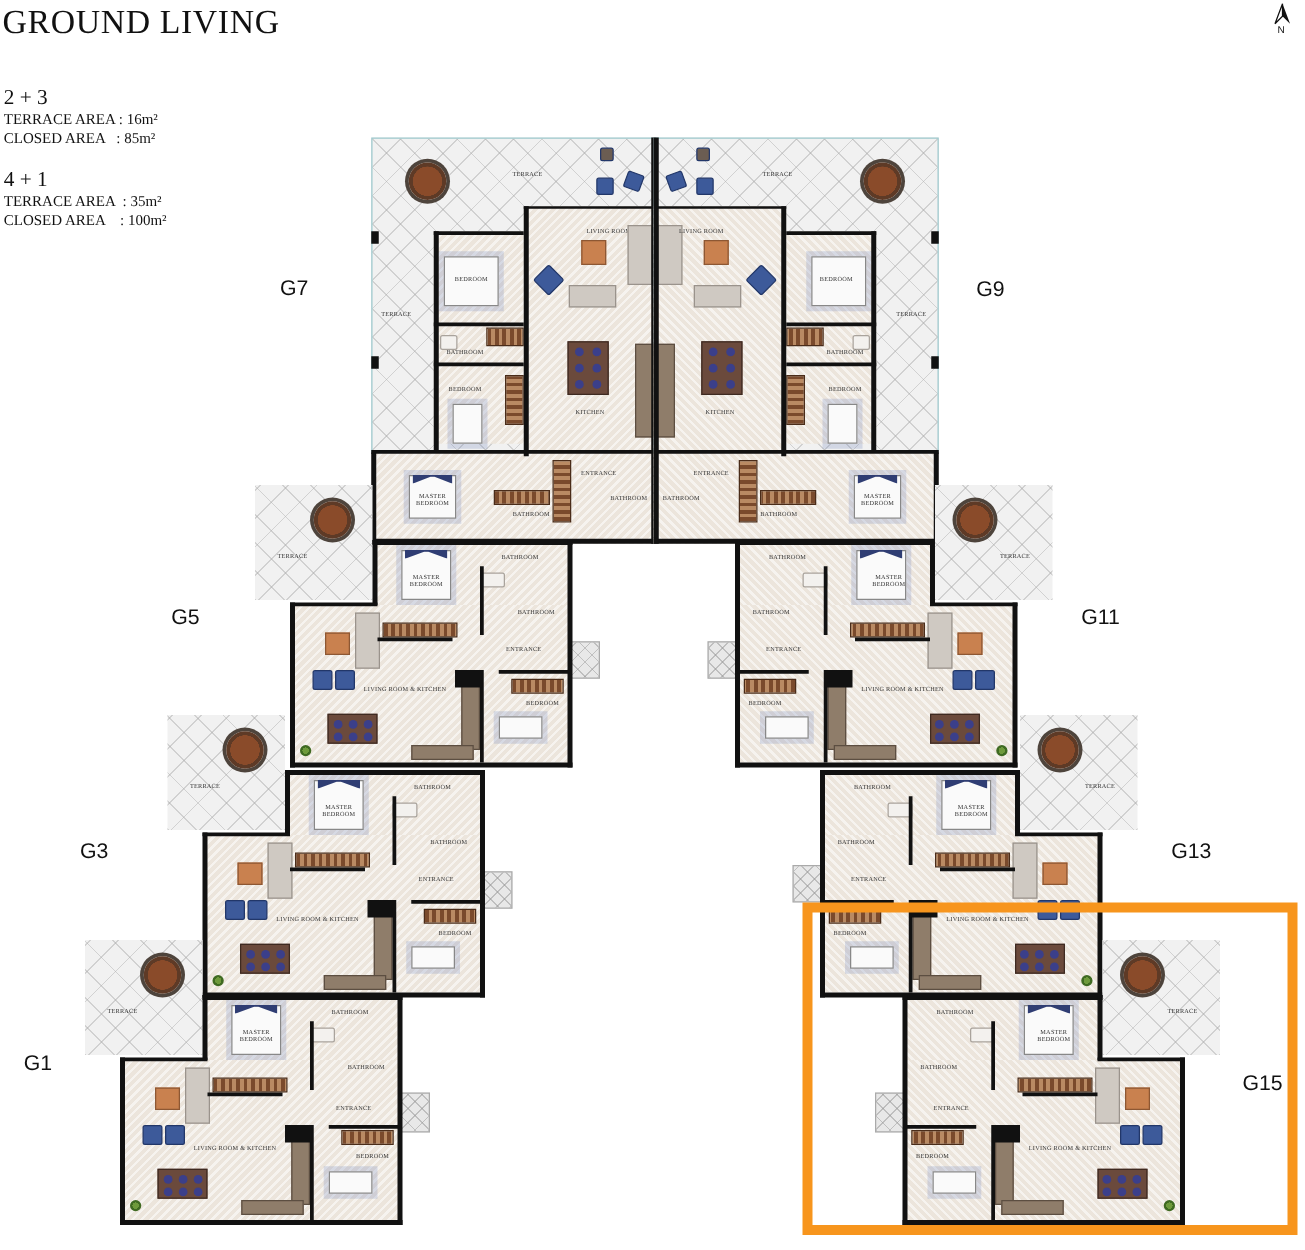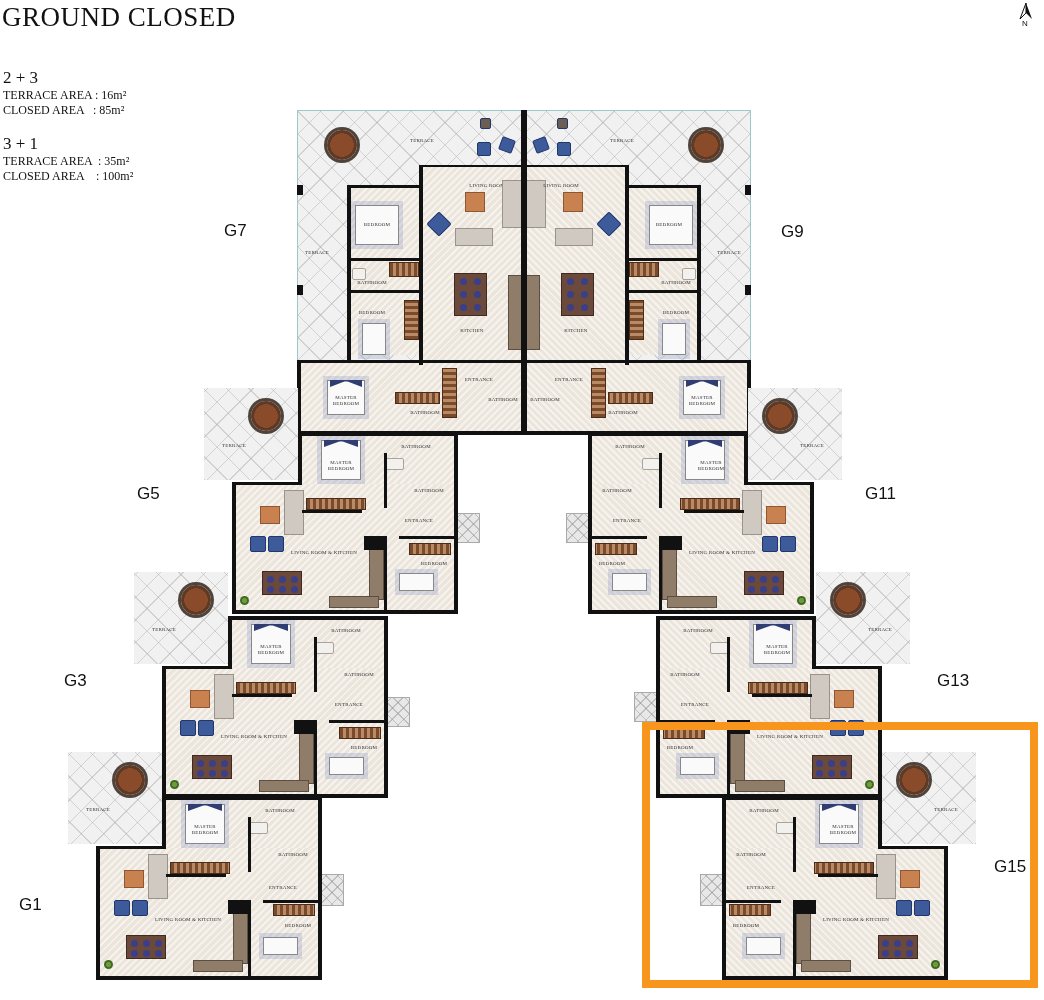--- a/index.html
+++ b/index.html
@@ -51,44 +51,44 @@
   .plant { position: absolute; width: 9px; height: 9px; border-radius: 50%; background: radial-gradient(circle, #6e9a3c 0 40%, #3f6a22 41% 100%); }
   .porch { position: absolute; background-color: #e8e8e8; border: 1px solid #aaa;
     background-image: repeating-linear-gradient(45deg, rgba(150,150,150,0.5) 0 1px, transparent 1px 8px),
                       repeating-linear-gradient(-45deg, rgba(150,150,150,0.5) 0 1px, transparent 1px 8px); }
 
   .highlight { position: absolute; border: 8px solid #f7951d; }
 </style>
 </head>
 <body>
 
-<div class="title">GROUND CLOSED</div>
+<div class="title">GROUND LIVING</div>
 
 <div class="legend">
   <div class="type">2 + 3</div>
   <div class="row"><span>TERRACE AREA</span><span> : </span><span>16m²</span></div>
   <div class="row"><span>CLOSED AREA</span><span>   : </span><span>85m²</span></div>
-  <div class="type" style="margin-top:16px">3 + 1</div>
+  <div class="type" style="margin-top:16px">4 + 1</div>
   <div class="row"><span>TERRACE AREA</span><span>  : </span><span>35m²</span></div>
   <div class="row"><span>CLOSED AREA</span><span>    : </span><span>100m²</span></div>
 </div>
 
 <div class="north">
   <svg width="18" height="18" viewBox="0 0 18 18">
       <polygon points="9,1 3,17 9,11" fill="#fff" stroke="#111" stroke-width="1"></polygon>
       <polygon points="9,1 15,17 9,11" fill="#111"></polygon>
     </svg>
   <span class="n">N</span>
 </div>
 
 <div class="unit-label" style="left:224px;top:221px">G7</div>
 <div class="unit-label" style="left:781px;top:222px">G9</div>
 <div class="unit-label" style="left:137px;top:484px">G5</div>
 <div class="unit-label" style="left:64px;top:671px">G3</div>
-<div class="unit-label" style="left:19px;top:895px">G1</div>
+<div class="unit-label" style="left:19px;top:841px">G1</div>
 <div class="unit-label" style="left:865px;top:484px">G11</div>
 <div class="unit-label" style="left:937px;top:671px">G13</div>
 <div class="unit-label" style="left:994px;top:857px">G15</div>
 
 <div class="plan" style="left:297px;top:110px;width:228px;height:325px;">
   <div class="terrace tinted" style="left:0;top:0;width:228px;height:252px;"></div>
   <div class="floor" style="left:122px;top:55px;width:106px;height:270px;"></div>
   <div class="floor" style="left:50px;top:75px;width:72px;height:170px;"></div>
   <div class="floor" style="left:0;top:252px;width:228px;height:73px;"></div>
   <div class="round-table" style="left:30px;top:20px;width:30px;height:30px;"></div>

